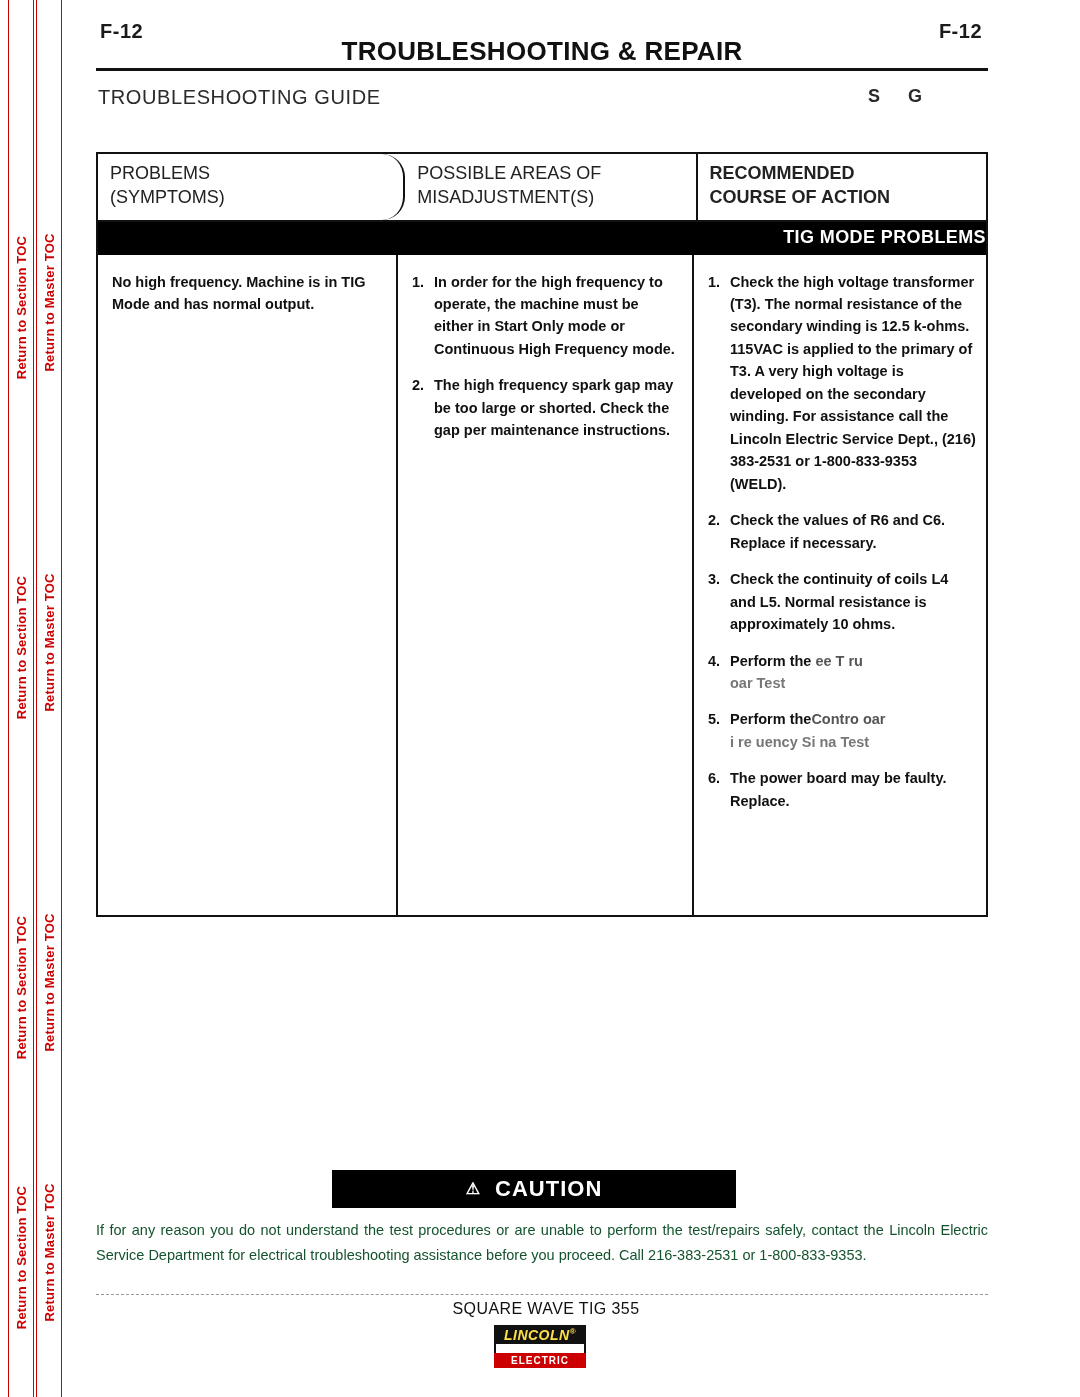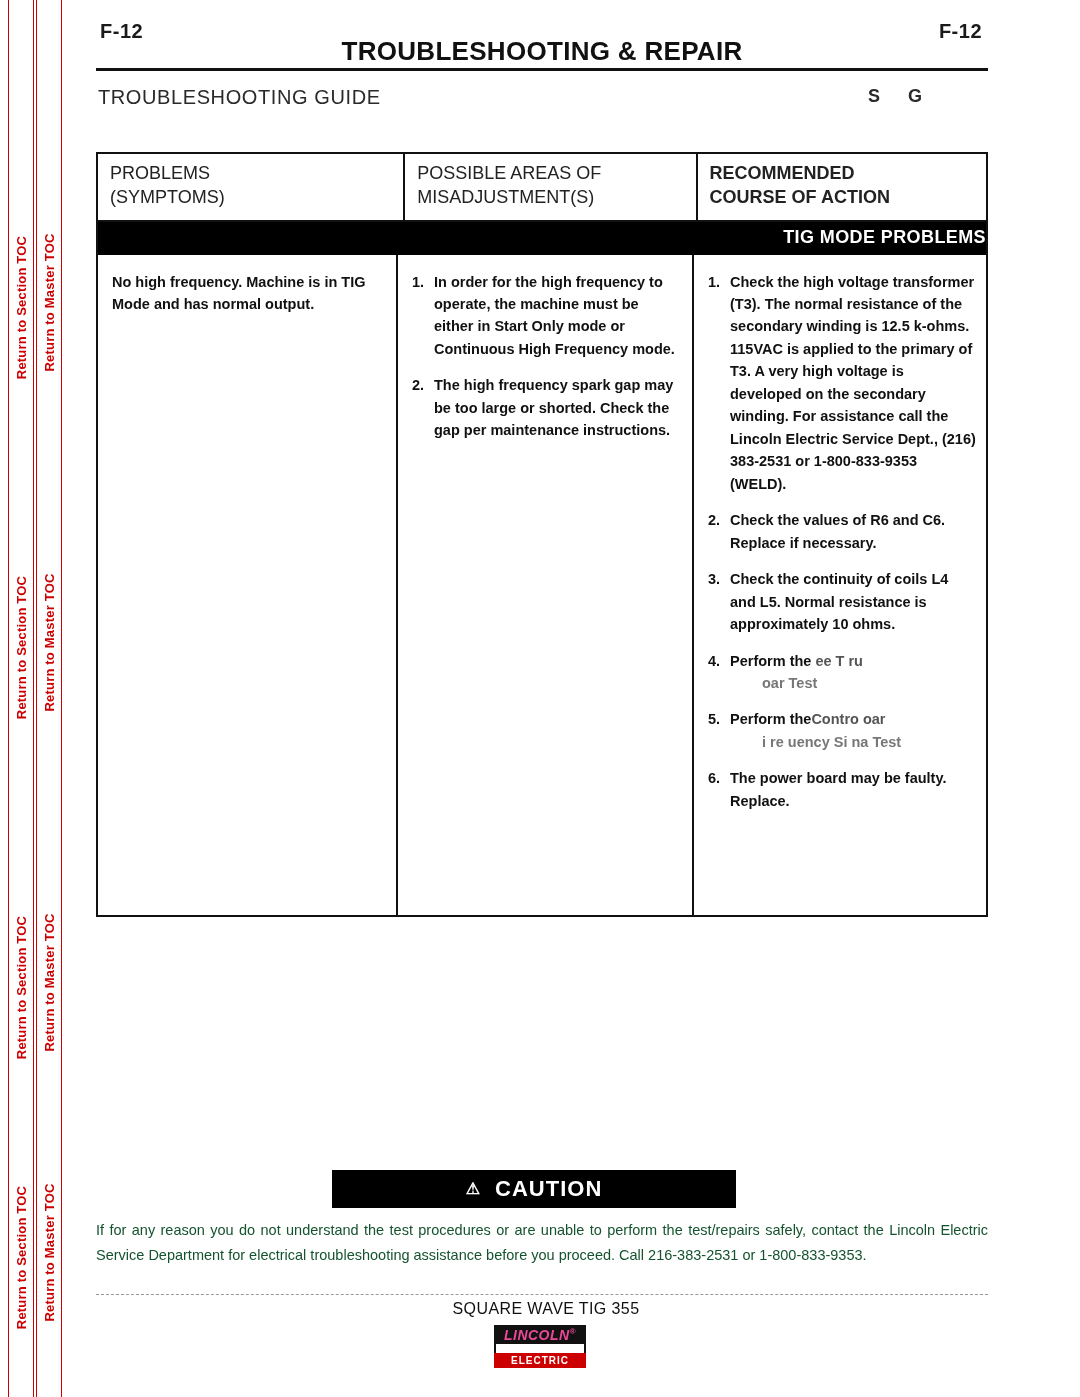--- a/index.html
+++ b/index.html
@@ -98,21 +98,21 @@
     display: flex;
     border-bottom: 2px solid #111;
   }
   .th {
     padding: 8px 10px 10px 12px;
     font-size: 18px;
     color: #222;
     line-height: 1.32;
     box-sizing: border-box;
   }
-  .th-1 { width: 311px; border-right: 2px solid #111; }
+  .th-1 { width: 311px; border-right: 2px solid #111; border-radius: 23px; }
   .th-2 { width: 296px; border-right: 2px solid #111; }
   .th-3 { width: 292px; font-weight: bold; }
   .band {
     background: #000;
     color: #fff;
     text-align: right;
     font-size: 18px;
     font-weight: bold;
     padding: 5px 0 7px 0;
     letter-spacing: 0.4px;
@@ -136,21 +136,21 @@
     display: flex;
     margin-bottom: 14px;
   }
   .item:last-child { margin-bottom: 0; }
   .num {
     width: 22px;
     flex: 0 0 22px;
   }
   .txt { flex: 1 1 auto; }
   .faded { color: #555; font-weight: bold; }
-  .faded-light { color: #777; font-weight: bold; margin-left: 32px; }
+  .faded-light { color: #777; font-weight: bold; }
   
   .caution-bar {
     position: absolute;
     left: 332px;
     top: 1170px;
     width: 404px;
     height: 38px;
     background: #000;
     color: #fff;
     display: flex;
@@ -195,21 +195,21 @@
   }
   .logo {
     position: absolute;
     left: 50%;
     transform: translateX(-50%);
     top: 1325px;
     width: 92px;
   }
   .logo-top {
     background: #111;
-    color: #ec4899;
+    color: #fde047;
     text-align: center;
     font-size: 14px;
     font-weight: bold;
     font-style: italic;
     letter-spacing: 0.5px;
     padding: 2px 0 1px 0;
     position: relative;
   }
   .logo-top .reg {
     font-size: 8px;

